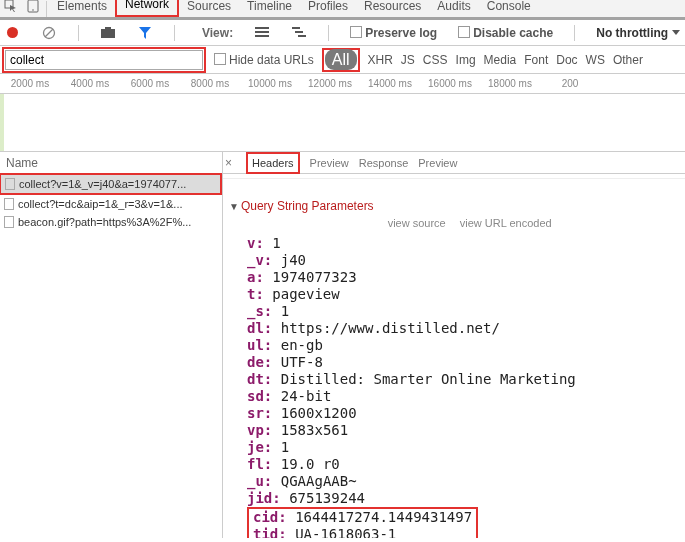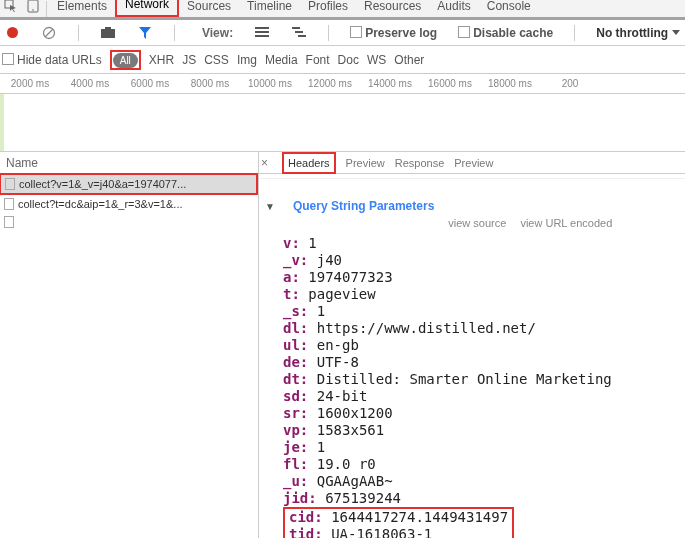--- a/index.html
+++ b/index.html
@@ -13,41 +13,41 @@
 .toolbar { display: flex; align-items: center; height: 26px; border-bottom: 1px solid #ccc; padding: 0 4px; gap: 21px; font-weight: bold; }
 .dot-rec { width: 11px; height: 11px; border-radius: 50%; background: #d93025; }
 .icon-gray { color: #6e6e6e; width: 16px; height: 16px; display: flex; align-items: center; justify-content: center; }
 .icon-blue { color: #1a73e8; width: 16px; height: 16px; display: flex; align-items: center; justify-content: center; }
 .view-label { color: #666; margin-left: 6px; }
 .checkbox { width: 12px; height: 12px; border: 1px solid #999; display: inline-block; vertical-align: middle; margin-right: 3px; }
 .chk-label { color: #555; display: inline-flex; align-items: flex-start; }
 .throttle { color: #333; display: flex; align-items: center; gap: 4px; }
 .filterbar { display: flex; align-items: center; height: 28px; border-bottom: 1px solid #ccc; padding: 2px 0 2px 2px; gap: 8px; }
 .filter-input { width: 198px; height: 20px; border: 1px solid #aaa; padding: 0 4px; font-size: 12px; }
-.pill-all { background: #7a7a7a; color: #fff; padding: 2px 7px; border-radius: 9px; font-size: 10px; }
+.pill-all { background: #7a7a7a; color: #fff; padding: 2px 7px; border-radius: 9px; font-size: 16px; }
 .filter-type { color: #555; }
 .timeline { display: flex; border-bottom: 1px solid #ccc; height: 20px; align-items: center; color: #888; font-size: 10px; }
 .timeline span { width: 60px; text-align: center; flex-shrink: 0; }
 .waterfall-area { height: 58px; border-bottom: 1px solid #ccc; position: relative; }
 .waterfall-area::before { content: ""; position: absolute; top: 0; bottom: 0; left: 0; width: 4px; background: linear-gradient(#8bc34a 0%, #8bc34a 100%); opacity: .3; }
 .split { display: flex; height: calc(542px - 24px - 26px - 28px - 20px - 58px); }
-.left-pane { width: 259px; border-right: 1px solid #ccc; overflow: hidden; }
+.left-pane { width: 223px; border-right: 1px solid #ccc; overflow: hidden; }
 .left-header { height: 22px; border-bottom: 1px solid #ccc; display: flex; align-items: center; padding: 0 6px; color: #666; }
 .row { height: 18px; display: flex; align-items: center; padding: 0 4px; gap: 4px; font-size: 11px; color: #333; }
 .row .doc-icon { width: 10px; height: 12px; border: 1px solid #aaa; }
 .row.sel { background: #dcdcdc; }
 .ellips { white-space: nowrap; overflow: hidden; text-overflow: ellipsis; }
 .right-pane { flex: 1; display: flex; flex-direction: column; overflow: hidden; }
 .detail-tabs { display: flex; align-items: center; height: 22px; border-bottom: 1px solid #ccc; padding: 0 2px; gap: 10px; }
 .detail-tabs .x { color: #777; margin-right: 4px; }
 .detail-tab { color: #777; font-size: 11px; }
 .ua-line { font-family: Consolas, monospace; font-size: 11px; color: #333; padding: 2px 6px; border-bottom: 1px solid #eee; white-space: nowrap; overflow: hidden; }
 .qs-head { display: flex; align-items: center; gap: 14px; padding: 4px 6px; }
 .qs-head .tri { font-size: 10px; color: #555; margin-right: 2px; }
-.qs-head .title { font-weight: bold; color: #3b82f6; margin-left: 16px; }
+.qs-head .title { font-weight: normal; color: #b91c1c; }
 .qs-head .link { color: #888; font-size: 11px; margin-top: 34px; }
 .params { font-family: Consolas, monospace; font-size: 14px; padding: 2px 0 6px 24px; line-height: 17px; }
 .params .k { color: #8c1b6a; font-weight: bold; }
 .params .v { color: #222; }
 .cidtid { padding: 0 4px 0 4px; display: inline-block; }
 svg { display: block; }
 </style>
 </head>
 <body>
 
@@ -125,20 +125,21 @@
   <span style="width:1px;height:16px;background:#ccc"></span>
   <span class="throttle">
       <span>No throttling</span>
       <svg width="8" height="6" viewBox="0 0 8 6">
         <path d="M0 0 L8 0 L4 5 Z" fill="#555"></path>
       </svg>
     </span>
 </div>
 
 <div class="filterbar">
+  <span class="red-box" style="padding:1px"><input class="filter-input" value="collect" style=""></span>
   <span class="chk-label">
       <span class="checkbox"></span>
       <span>Hide data URLs</span>
     </span>
   <span class="red-box" style="padding:1px"><span class="pill-all">All</span></span>
   <span class="filter-type">XHR</span>
   <span class="filter-type">JS</span>
   <span class="filter-type">CSS</span>
   <span class="filter-type">Img</span>
   <span class="filter-type">Media</span>
@@ -171,20 +172,21 @@
           <span class="doc-icon"></span>
           <span class="ellips">collect?v=1&amp;_v=j40&amp;a=1974077...</span>
         </div>
     </div>
     <div class="row">
         <span class="doc-icon"></span>
         <span class="ellips">collect?t=dc&amp;aip=1&amp;_r=3&amp;v=1&amp;...</span>
       </div>
     <div class="row">
         <span class="doc-icon"></span>
+        <span class="ellips">beacon.gif?path=https%3A%2F%...</span>
       </div>
   </div>
 
   <div class="right-pane">
     <div class="detail-tabs">
       <span class="x">×</span>
       <span class="red-box" style="padding:2px 4px"><span class="detail-tab" style="color:#333">Headers</span></span>
       <span class="detail-tab">Preview</span>
       <span class="detail-tab">Response</span>
       <span class="detail-tab">Preview</span>

